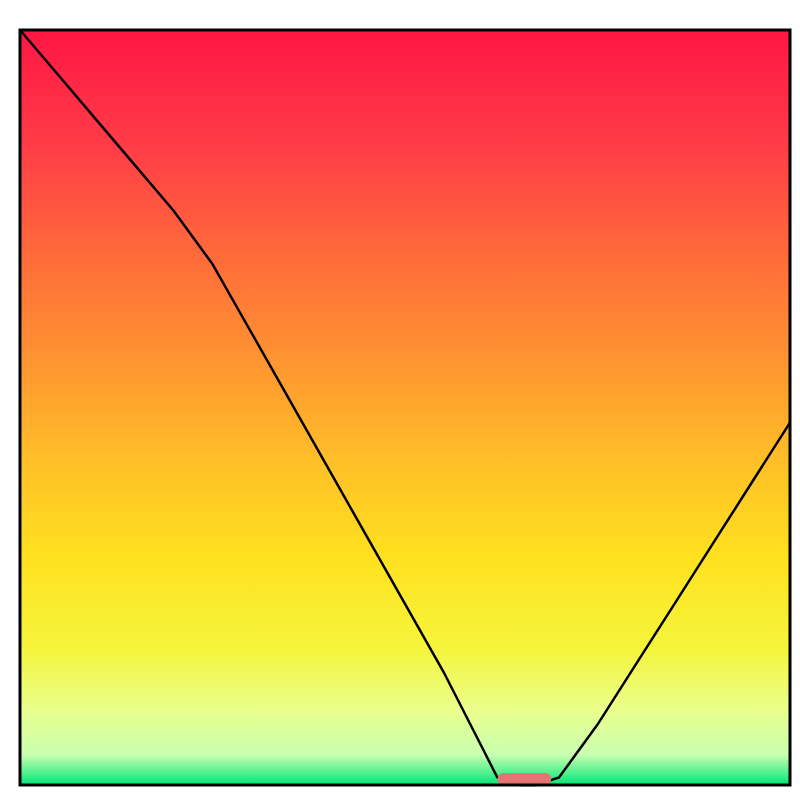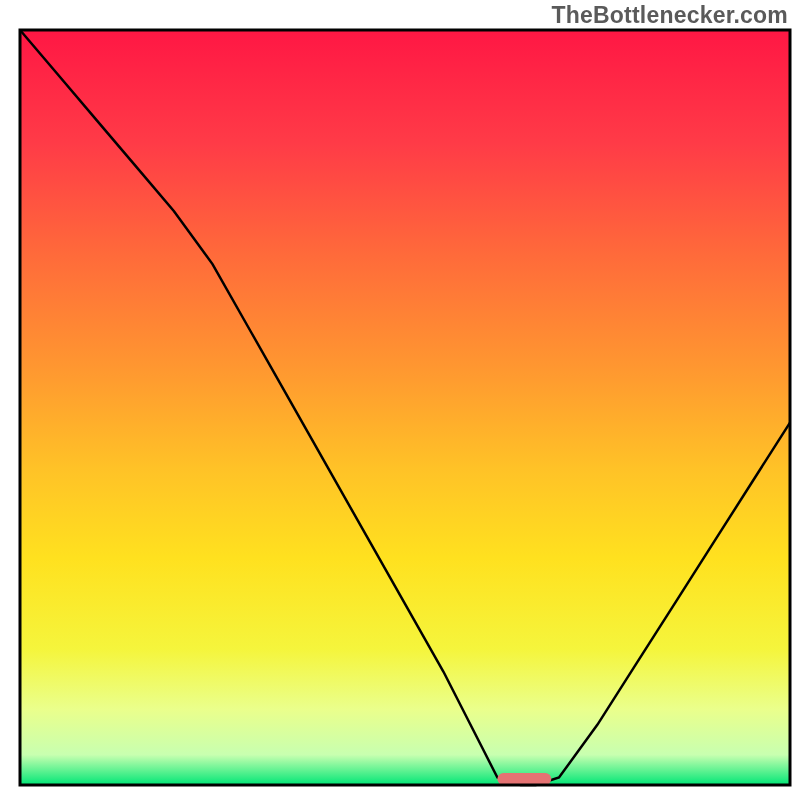--- a/index.html
+++ b/index.html
@@ -26,21 +26,20 @@
     z-index: 10;
   }
   svg {
     display: block;
   }
 </style>
 </head>
 <body>
 
 <div class="chart-container">
-  <div class="watermark">TheBottlenecker.com</div>
   <svg id="chart-svg" width="800" height="800" viewBox="0 0 800 800">
       <defs>
         <linearGradient id="bg-grad" x1="0" y1="0" x2="0" y2="1">
           <stop offset="0%" stop-color="#ff1744"></stop>
           <stop offset="15%" stop-color="#ff3b47"></stop>
           <stop offset="30%" stop-color="#ff6b3a"></stop>
           <stop offset="45%" stop-color="#ff9830"></stop>
           <stop offset="57.99999999999999%" stop-color="#ffc227"></stop>
           <stop offset="70%" stop-color="#ffe11f"></stop>
           <stop offset="82%" stop-color="#f5f53c"></stop>

